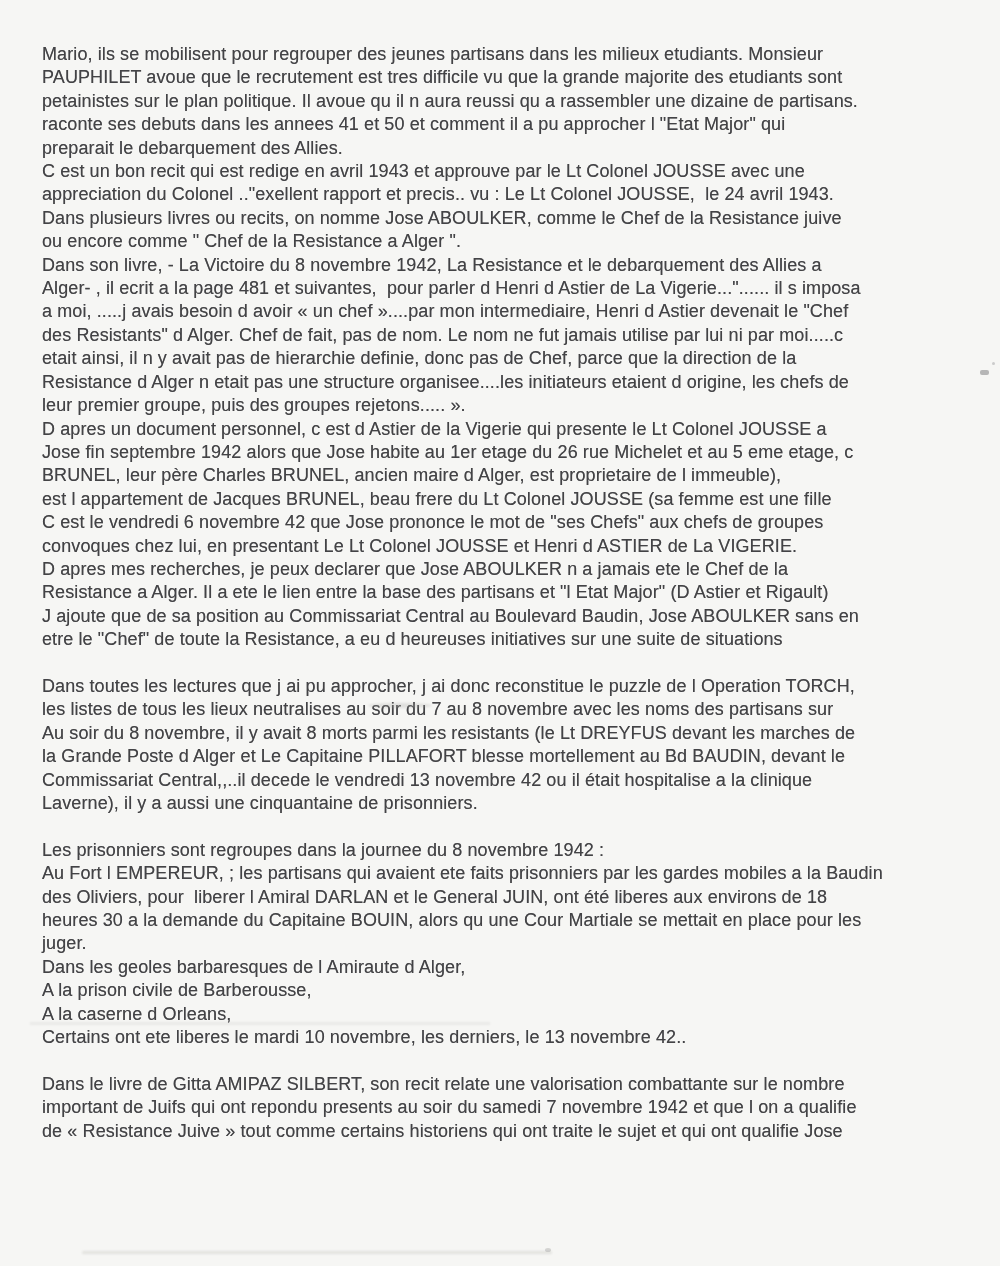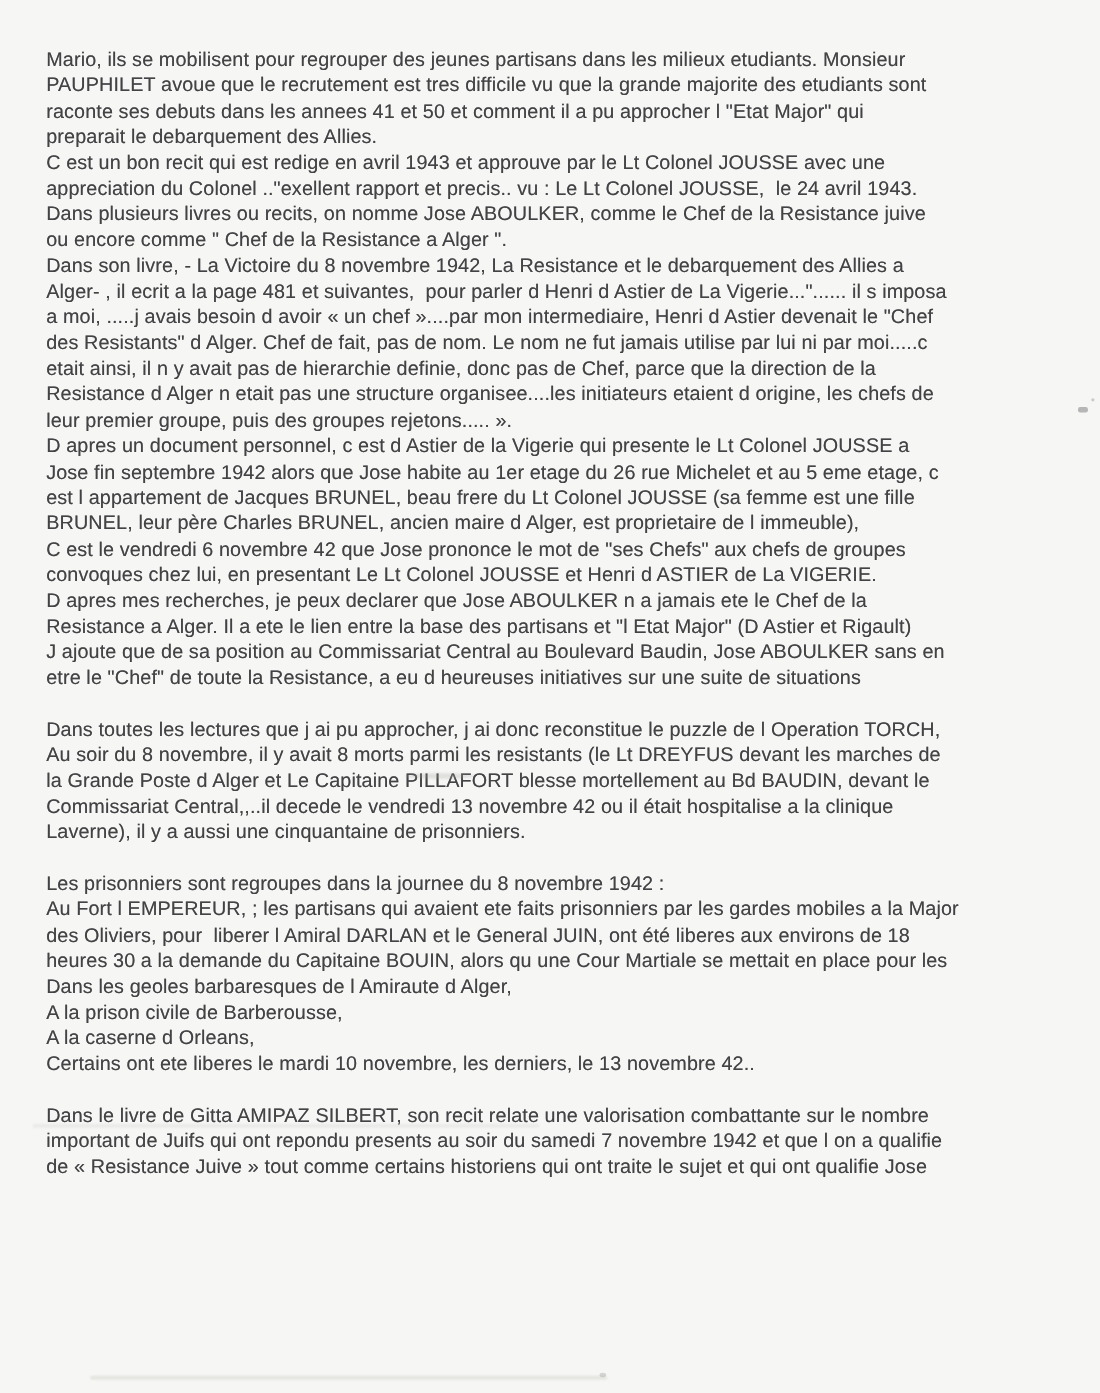--- a/index.html
+++ b/index.html
@@ -41,58 +41,61 @@
   .smudge-mid{left:30px;top:1022px;width:460px;height:3px;background:rgba(180,180,176,0.18);filter:blur(1px);}
 </style>
 </head>
 <body>
 
 <div class="page">
 
   <div class="para">
     <div class="line">Mario, ils se mobilisent pour regrouper des jeunes partisans dans les milieux etudiants. Monsieur</div>
     <div class="line">PAUPHILET avoue que le recrutement est tres difficile vu que la grande majorite des etudiants sont</div>
+    <div class="line">petainistes sur le plan politique. Il avoue qu il n aura reussi qu a rassembler une dizaine de partisans.</div>
     <div class="line">raconte ses debuts dans les annees 41 et 50 et comment il a pu approcher l "Etat Major" qui</div>
     <div class="line">preparait le debarquement des Allies.</div>
     <div class="line">C est un bon recit qui est redige en avril 1943 et approuve par le Lt Colonel JOUSSE avec une</div>
     <div class="line">appreciation du Colonel .."exellent rapport et precis.. vu : Le Lt Colonel JOUSSE,  le 24 avril 1943.</div>
     <div class="line">Dans plusieurs livres ou recits, on nomme Jose ABOULKER, comme le Chef de la Resistance juive</div>
     <div class="line">ou encore comme " Chef de la Resistance a Alger ".</div>
     <div class="line">Dans son livre, - La Victoire du 8 novembre 1942, La Resistance et le debarquement des Allies a</div>
     <div class="line">Alger- , il ecrit a la page 481 et suivantes,  pour parler d Henri d Astier de La Vigerie..."...... il s imposa</div>
     <div class="line">a moi, .....j avais besoin d avoir « un chef »....par mon intermediaire, Henri d Astier devenait le "Chef</div>
     <div class="line">des Resistants" d Alger. Chef de fait, pas de nom. Le nom ne fut jamais utilise par lui ni par moi.....c</div>
     <div class="line">etait ainsi, il n y avait pas de hierarchie definie, donc pas de Chef, parce que la direction de la</div>
     <div class="line">Resistance d Alger n etait pas une structure organisee....les initiateurs etaient d origine, les chefs de</div>
     <div class="line">leur premier groupe, puis des groupes rejetons..... ».</div>
     <div class="line">D apres un document personnel, c est d Astier de la Vigerie qui presente le Lt Colonel JOUSSE a</div>
     <div class="line">Jose fin septembre 1942 alors que Jose habite au 1er etage du 26 rue Michelet et au 5 eme etage, c</div>
+    <div class="line">BRUNEL, leur père Charles BRUNEL, ancien maire d Alger, est proprietaire de l immeuble),</div>
     <div class="line">est l appartement de Jacques BRUNEL, beau frere du Lt Colonel JOUSSE (sa femme est une fille</div>
-    <div class="line">BRUNEL, leur père Charles BRUNEL, ancien maire d Alger, est proprietaire de l immeuble),</div>
     <div class="line">C est le vendredi 6 novembre 42 que Jose prononce le mot de "ses Chefs" aux chefs de groupes</div>
     <div class="line">convoques chez lui, en presentant Le Lt Colonel JOUSSE et Henri d ASTIER de La VIGERIE.</div>
     <div class="line">D apres mes recherches, je peux declarer que Jose ABOULKER n a jamais ete le Chef de la</div>
     <div class="line">Resistance a Alger. Il a ete le lien entre la base des partisans et "l Etat Major" (D Astier et Rigault)</div>
     <div class="line">J ajoute que de sa position au Commissariat Central au Boulevard Baudin, Jose ABOULKER sans en</div>
     <div class="line">etre le "Chef" de toute la Resistance, a eu d heureuses initiatives sur une suite de situations</div>
   </div>
 
   <div class="para">
     <div class="line">Dans toutes les lectures que j ai pu approcher, j ai donc reconstitue le puzzle de l Operation TORCH,</div>
+    <div class="line">les listes de tous les lieux neutralises au soir du 7 au 8 novembre avec les noms des partisans sur</div>
     <div class="line">Au soir du 8 novembre, il y avait 8 morts parmi les resistants (le Lt DREYFUS devant les marches de</div>
     <div class="line">la Grande Poste d Alger et Le Capitaine PILLAFORT blesse mortellement au Bd BAUDIN, devant le</div>
     <div class="line">Commissariat Central,,..il decede le vendredi 13 novembre 42 ou il était hospitalise a la clinique</div>
     <div class="line">Laverne), il y a aussi une cinquantaine de prisonniers.</div>
   </div>
 
   <div class="para">
     <div class="line">Les prisonniers sont regroupes dans la journee du 8 novembre 1942 :</div>
-    <div class="line">Au Fort l EMPEREUR, ; les partisans qui avaient ete faits prisonniers par les gardes mobiles a la Major</div>
+    <div class="line">Au Fort l EMPEREUR, ; les partisans qui avaient ete faits prisonniers par les gardes mobiles a la Baudin</div>
     <div class="line">des Oliviers, pour  liberer l Amiral DARLAN et le General JUIN, ont été liberes aux environs de 18</div>
     <div class="line">heures 30 a la demande du Capitaine BOUIN, alors qu une Cour Martiale se mettait en place pour les</div>
+    <div class="line">juger.</div>
     <div class="line">Dans les geoles barbaresques de l Amiraute d Alger,</div>
     <div class="line">A la prison civile de Barberousse,</div>
     <div class="line">A la caserne d Orleans,</div>
     <div class="line">Certains ont ete liberes le mardi 10 novembre, les derniers, le 13 novembre 42..</div>
   </div>
 
   <div class="para">
     <div class="line">Dans le livre de Gitta AMIPAZ SILBERT, son recit relate une valorisation combattante sur le nombre</div>
     <div class="line">important de Juifs qui ont repondu presents au soir du samedi 7 novembre 1942 et que l on a qualifie</div>
     <div class="line">de « Resistance Juive » tout comme certains historiens qui ont traite le sujet et qui ont qualifie Jose</div>

